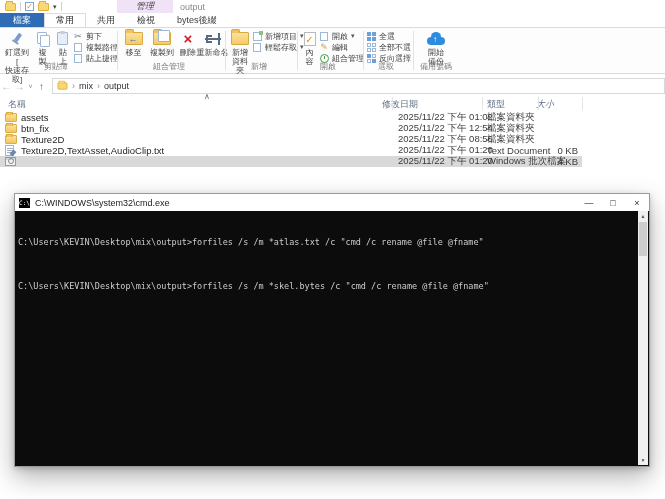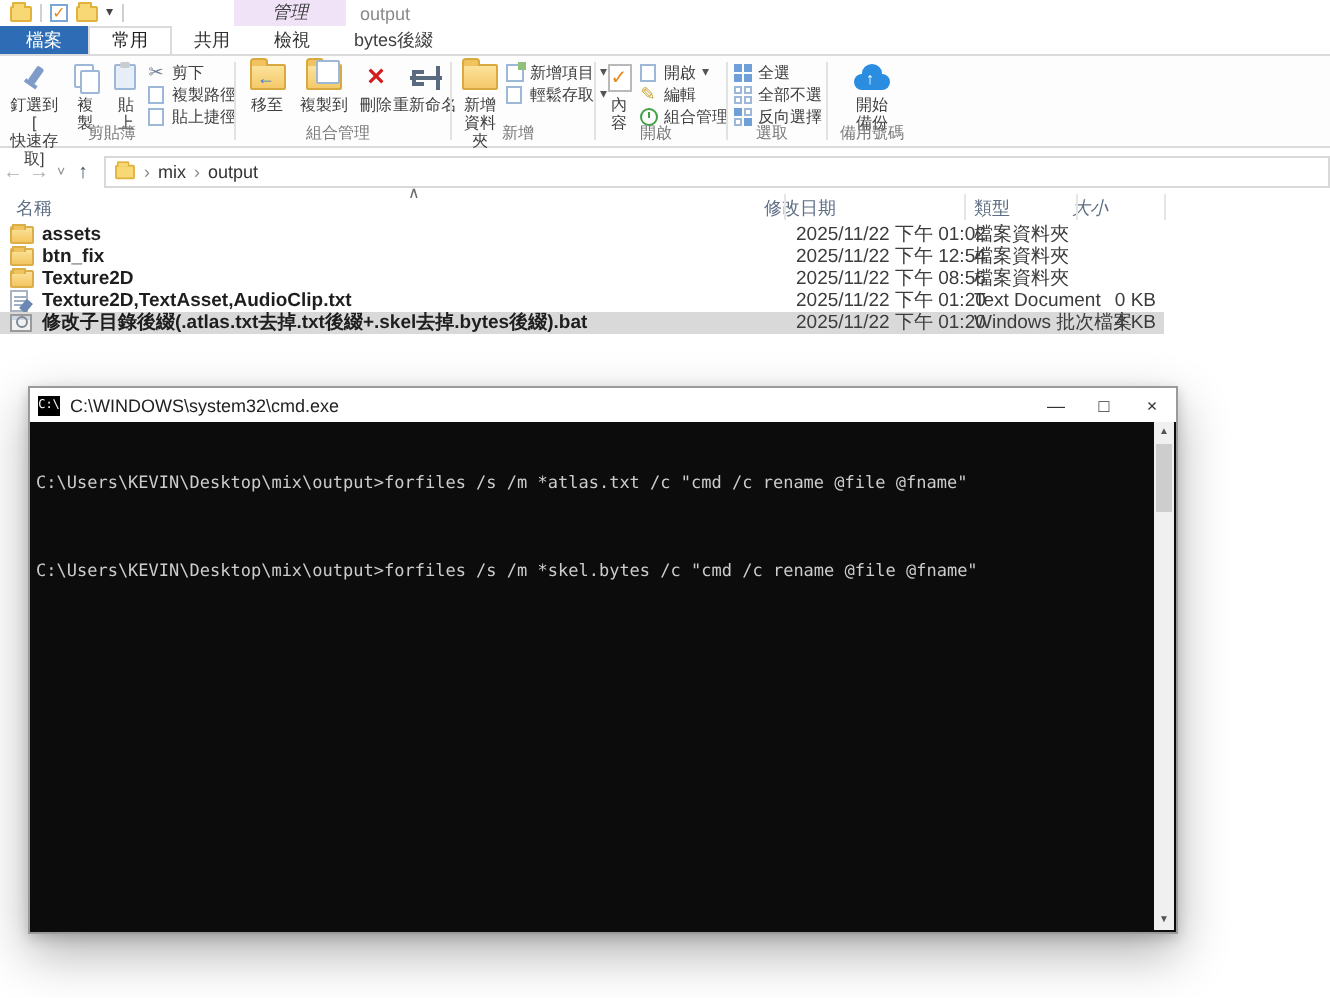--- a/index.html
+++ b/index.html
@@ -85,36 +85,36 @@
 
   
   .list { position:absolute; left:0; top:96px; width:665px; }
   .lheader { position:relative; height:15px; font-size:9px; color:#5f6f85; }
   .lheader .col { position:absolute; top:2px; }
   .hsep { position:absolute; top:1px; height:13px; width:1px; background:#e5e5e5; }
   .sortmark { position:absolute; left:204px; top:-4px; font-size:8px; color:#6a6a6a; }
   .rows { position:relative; margin-top:1px; }
   .frow { position:relative; height:11px; display:flex; align-items:center; font-size:9.5px; color:#1e1e1e; }
   .frow .ficon { width:12px; margin-left:5px; margin-right:4px; flex:none; display:flex; align-items:center; }
-  .frow .fname { white-space:nowrap; overflow:hidden;font-weight:bold; }
+  .frow .fname { white-space:nowrap; overflow:hidden; }
   .frow .fmod { position:absolute; left:398px; color:#3c3c3c; }
   .frow .ftype { position:absolute; left:487px; color:#3c3c3c; }
   .frow .fsize { position:absolute; left:500px; width:78px; text-align:right; color:#3c3c3c; }
   .frow.selected { background:#d9d9d9; width:582px; }
   .row-folder { width:12px; height:9px; background:linear-gradient(#fbe29a,#f3c661); border:1px solid #dcae48; border-radius:1px; position:relative; }
   .row-folder::before { content:""; position:absolute; left:0; top:-2.5px; width:5px; height:2px; background:#f1c35e; border:1px solid #dcae48; border-bottom:none; }
   .row-txt { width:9px; height:11px; background:#fff; border:1px solid #aab4c0; position:relative; }
   .row-txt::before { content:""; position:absolute; left:1px; top:2px; width:6px; height:1px; background:#9fb0c4; box-shadow:0 2px 0 #9fb0c4, 0 4px 0 #9fb0c4; }
   .row-txt::after { content:""; position:absolute; right:-2px; bottom:-1px; width:4px; height:6px; background:#6c87b3; transform:rotate(40deg); }
   .row-bat { width:11px; height:9px; background:#f2f2f2; border:1px solid #9a9a9a; position:relative; }
   .row-bat::before { content:""; position:absolute; left:0; top:0; right:0; height:2px; background:#cfd8e2; }
   .row-bat::after { content:""; position:absolute; right:1px; bottom:1px; width:4px; height:4px; border-radius:50%; border:1px solid #7e8a96; }
 
   
-  .cmd { position:absolute; left:14px; top:193px; width:575px; height:274px; background:#0c0c0c; border:1px solid #9a9a9a; box-shadow:0 10px 24px rgba(0,0,0,0.30), 0 2px 6px rgba(0,0,0,0.18); }
+  .cmd { position:absolute; left:14px; top:193px; width:636px; height:274px; background:#0c0c0c; border:1px solid #9a9a9a; box-shadow:0 10px 24px rgba(0,0,0,0.30), 0 2px 6px rgba(0,0,0,0.18); }
   .cmd-titlebar { position:absolute; left:0; top:0; right:0; height:17px; background:#fff; display:flex; align-items:center; }
   .cmd-ico { width:11px; height:10px; margin-left:4px; margin-right:5px; background:#000; color:#fff; font-size:6px; line-height:10px; text-align:center; font-family:"DejaVu Sans Mono",monospace; }
   .cmd-title { font-size:9px; color:#222; flex:1; }
   .cmd-btn { width:24px; height:17px; display:flex; align-items:center; justify-content:center; font-size:9px; color:#333; }
   .cmd-body { position:absolute; left:1px; top:17px; right:11px; bottom:1px; background:#0c0c0c; font-family:"DejaVu Sans Mono","Liberation Mono",monospace; font-size:8.5px; color:#cccccc; padding:4px 2px; line-height:11px; white-space:pre-wrap; word-break:break-all; }
   .cmd-line { margin-bottom:11px; }
   .cmd-scroll { position:absolute; right:1px; top:17px; bottom:1px; width:10px; background:#f0f0f0; }
   .cmd-scroll .sarrow { position:absolute; left:0; width:10px; height:10px; font-size:5px; color:#555; text-align:center; line-height:10px; }
   .cmd-scroll .sarrow.up { top:0; } .cmd-scroll .sarrow.down { bottom:0; }
   .cmd-scroll .thumb { position:absolute; left:1px; top:11px; width:8px; height:34px; background:#cdcdcd; }
@@ -408,21 +408,20 @@
             </span>
           <span class="fname">Texture2D,TextAsset,AudioClip.txt</span>
           <span class="fmod">2025/11/22 下午 01:20</span>
           <span class="ftype">Text Document</span>
           <span class="fsize">0 KB</span>
         </div>
         <div class="frow selected">
           <span class="ficon">
               <span class="row-bat"></span>
             </span>
-          <span class="fname">修改子目錄後綴(.atlas.txt去掉.txt後綴+.skel去掉.bytes後綴).bat</span>
           <span class="fmod">2025/11/22 下午 01:20</span>
           <span class="ftype">Windows 批次檔案</span>
           <span class="fsize">4 KB</span>
         </div>
       </div>
     </div>
   </div>
 
   <div class="cmd">
     <div class="cmd-titlebar">

